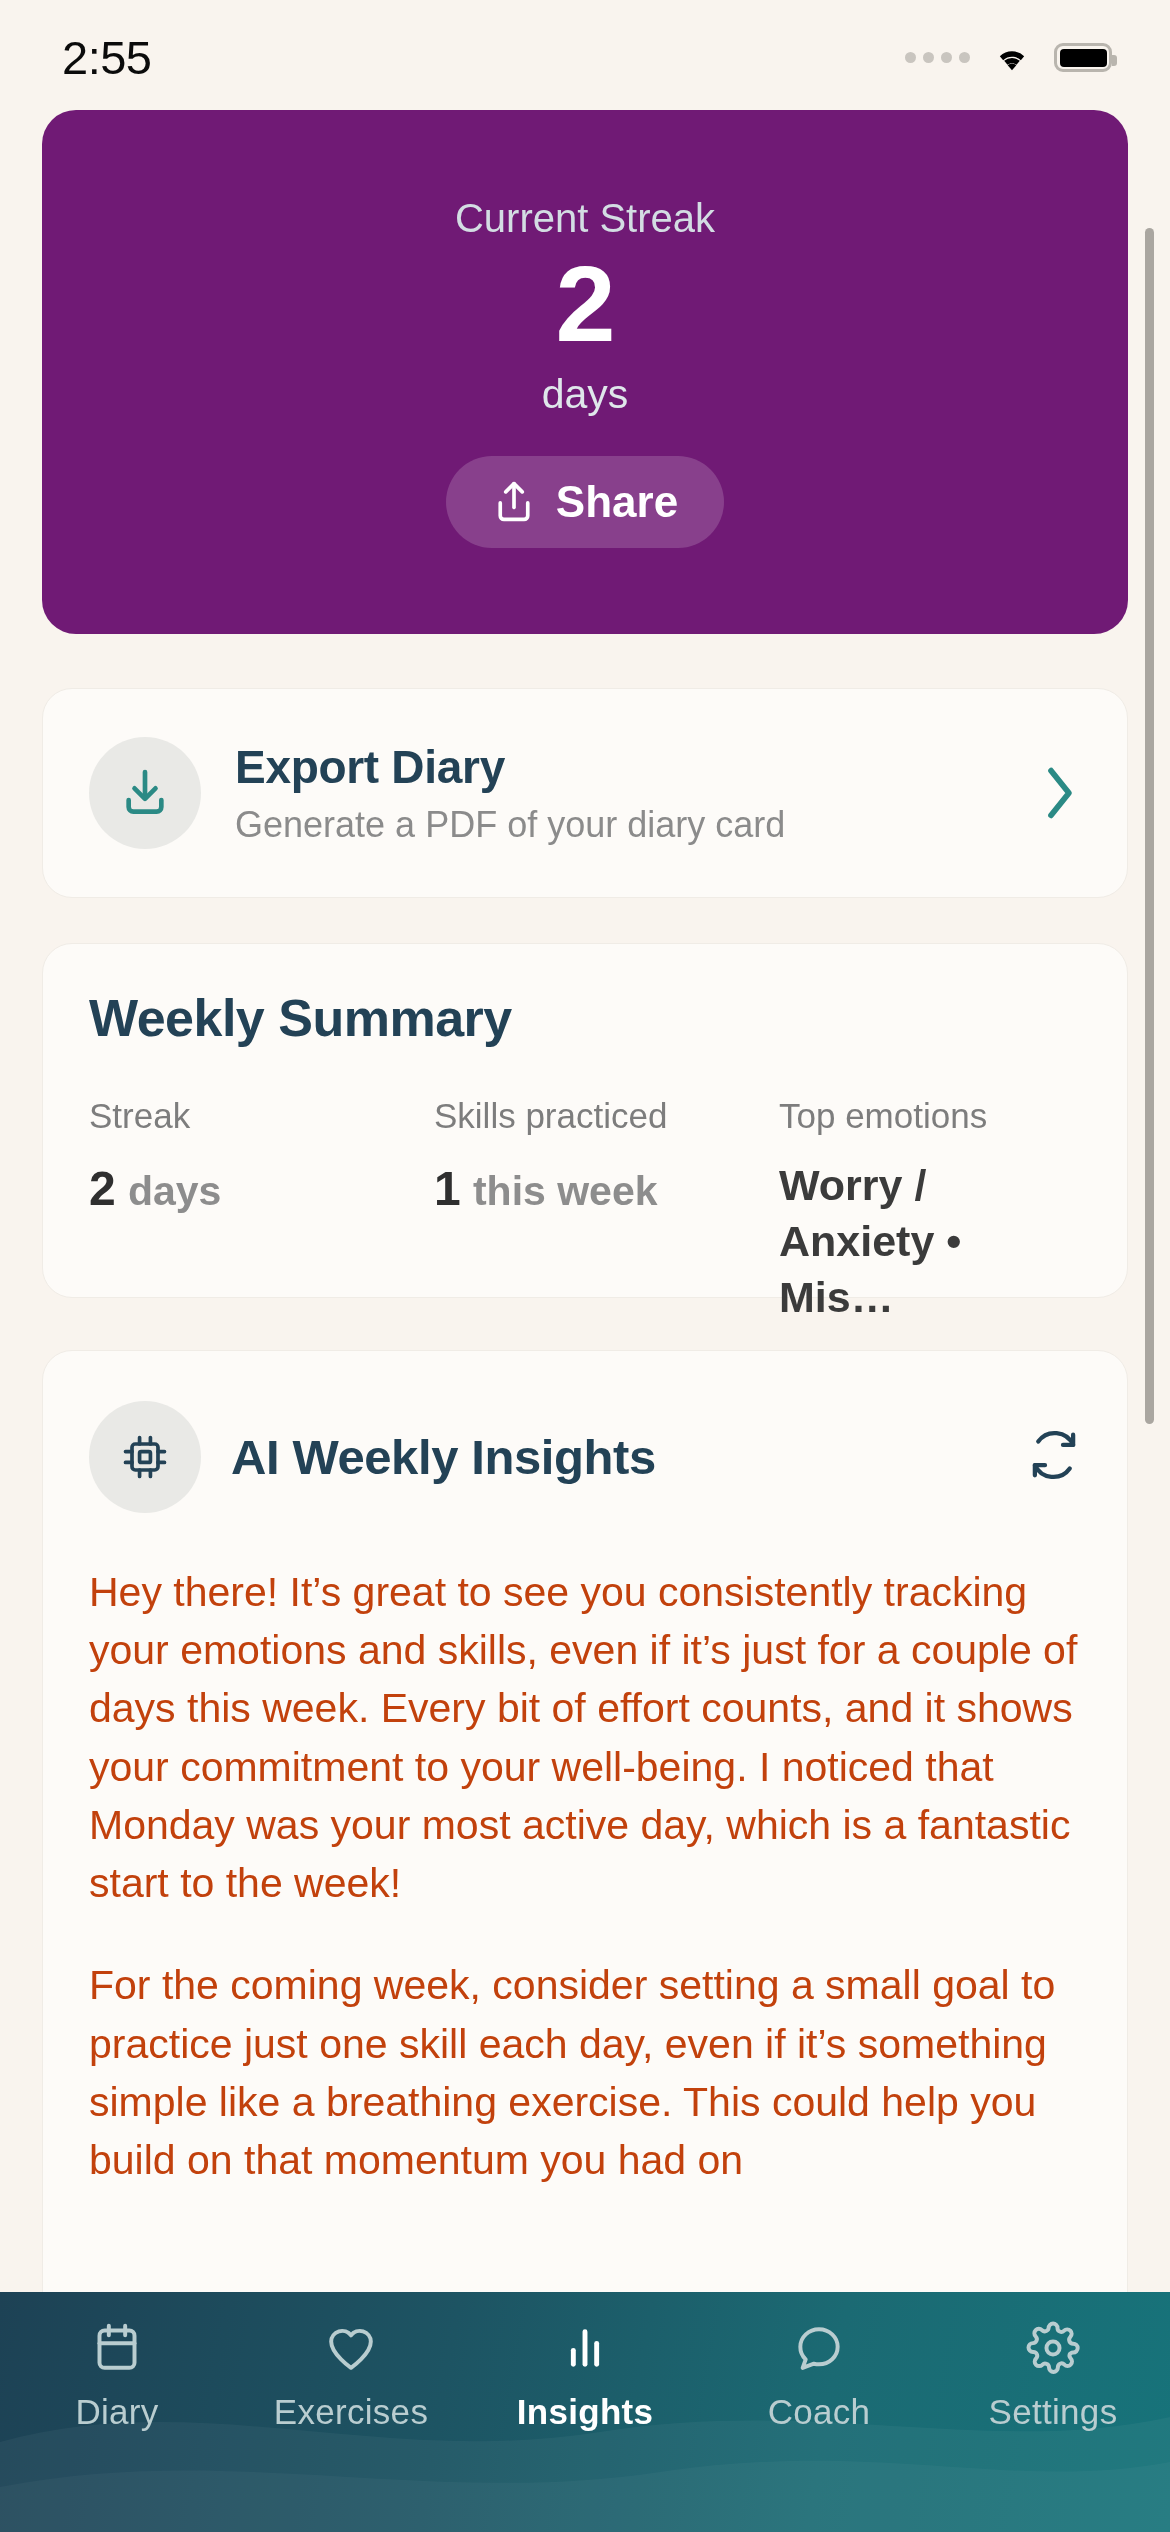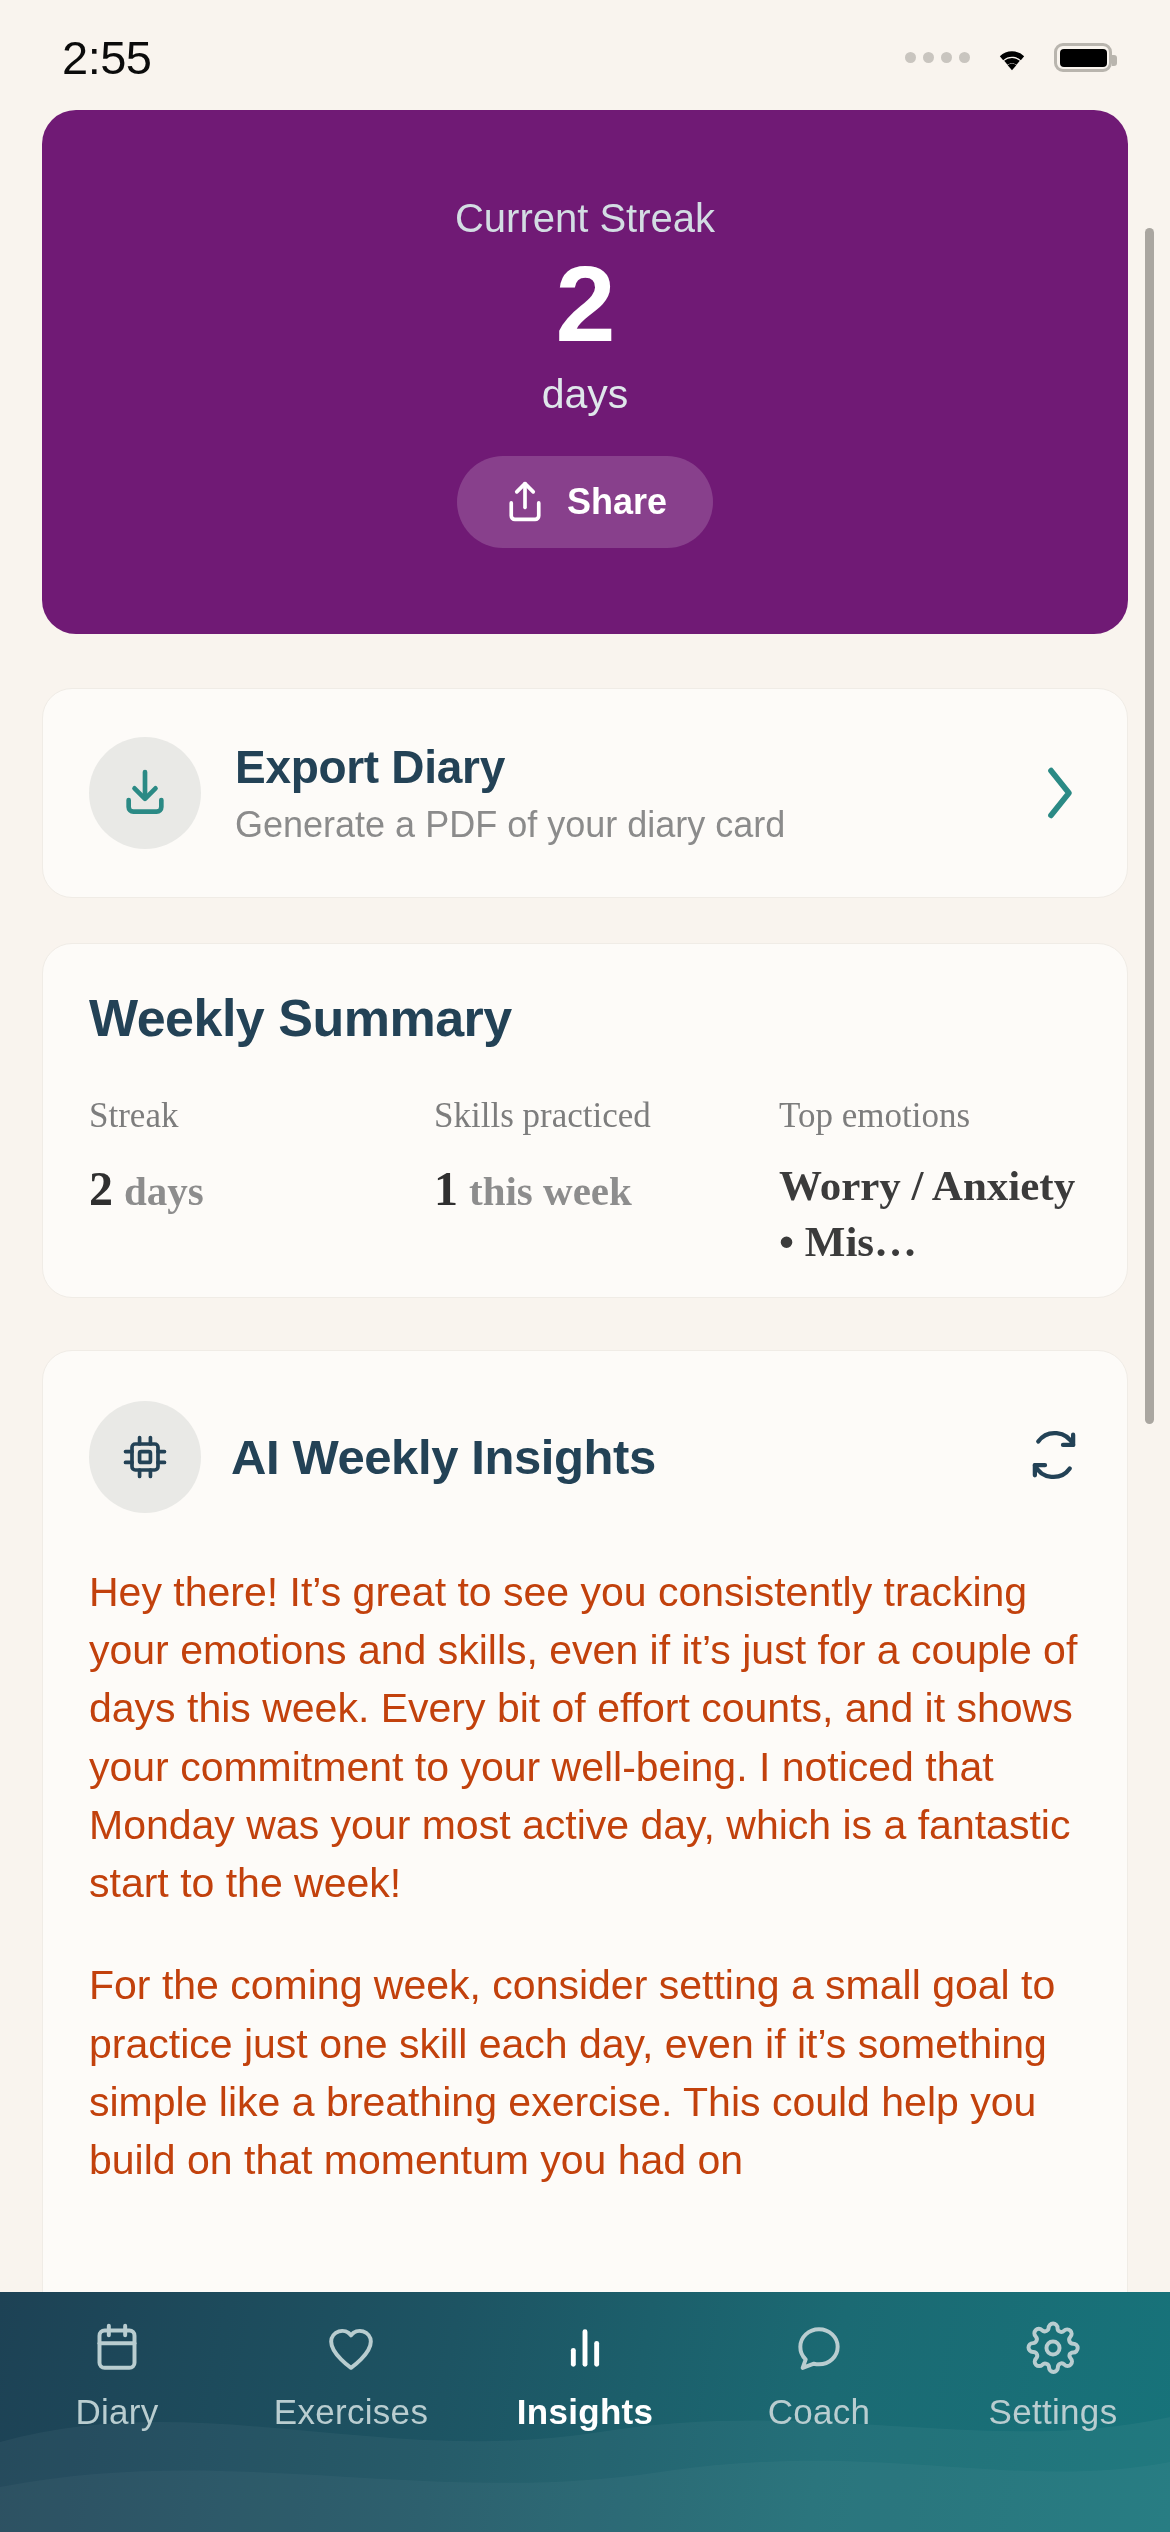--- a/index.html
+++ b/index.html
@@ -42,21 +42,21 @@
     display:flex; flex-direction:column; align-items:center; justify-content:center;
   }
   .streak-label { font-size:40px; color:#d3dde3; margin-bottom:6px; }
   .streak-num { font-size:108px; font-weight:700; color:#ffffff; line-height:1.06; letter-spacing:-1px; }
   .streak-unit { font-size:41px; color:#dfe7eb; margin-top:10px; }
   .share-btn {
     margin-top:38px; height:92px; padding:0 46px; border-radius:46px;
     background:rgba(255,255,255,0.17);
     display:flex; align-items:center; gap:20px; cursor:pointer; border:none;
   }
-  .share-btn .lbl { font-size:36px; font-weight:700; color:#fff; }
+  .share-btn .lbl { font-size:44px; font-weight:700; color:#fff; }
 
   
   .wcard {
     position:absolute; left:42px; width:1086px;
     background:#fdfbf8; border:1.5px solid #f0ece6; border-radius:30px;
   }
 
   
   .export-card { top:588px; height:210px; display:flex; align-items:center; padding:0 46px; cursor:pointer; }
   .circ-icon {
@@ -64,21 +64,21 @@
     display:flex; align-items:center; justify-content:center; flex:none;
   }
   .export-txt { margin-left:34px; flex:1; }
   .export-title { font-size:46px; font-weight:700; color:#234256; letter-spacing:-0.3px; }
   .export-sub { font-size:36px; color:#8b8b8b; margin-top:10px; }
   .chev { font-size:0; }
 
   
   .summary-card { top:843px; height:355px; padding:44px 46px 0 46px; }
   .summary-title { font-size:52px; font-weight:700; color:#234256; letter-spacing:-0.5px; }
-  .sum-grid { display:flex; margin-top:48px;font-family:Liberation Serif, serif; }
+  .sum-grid { display:flex; margin-top:48px; }
   .sum-col { flex:1; }
   .sum-col:nth-child(1){ flex:0 0 345px; }
   .sum-col:nth-child(2){ flex:0 0 345px; }
   .sum-k { font-size:35px; color:#7d7d7d; }
   .sum-v { margin-top:22px; font-size:44px; font-weight:700; color:#3b3b3b; line-height:1.28; }
   .sum-v .big { font-size:48px; font-weight:700; color:#2f2f2f; }
   .sum-v .lite { font-size:41px; font-weight:700; color:#8d8d8d; }
   .emo { font-size:43px; font-weight:700; color:#3b3b3b; line-height:1.3; }
 
   

